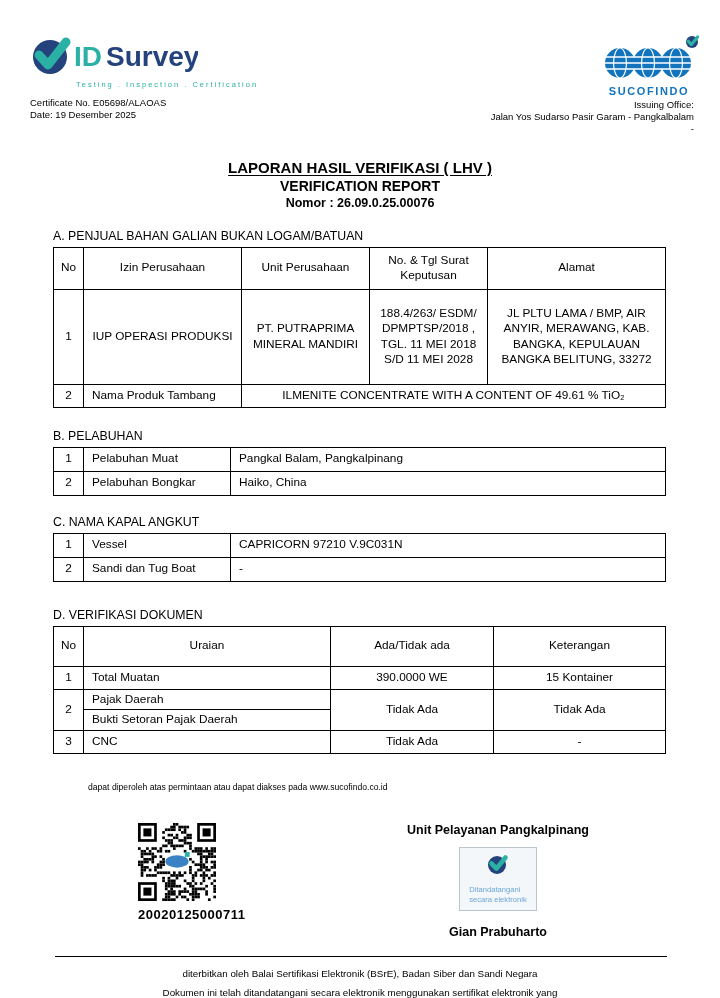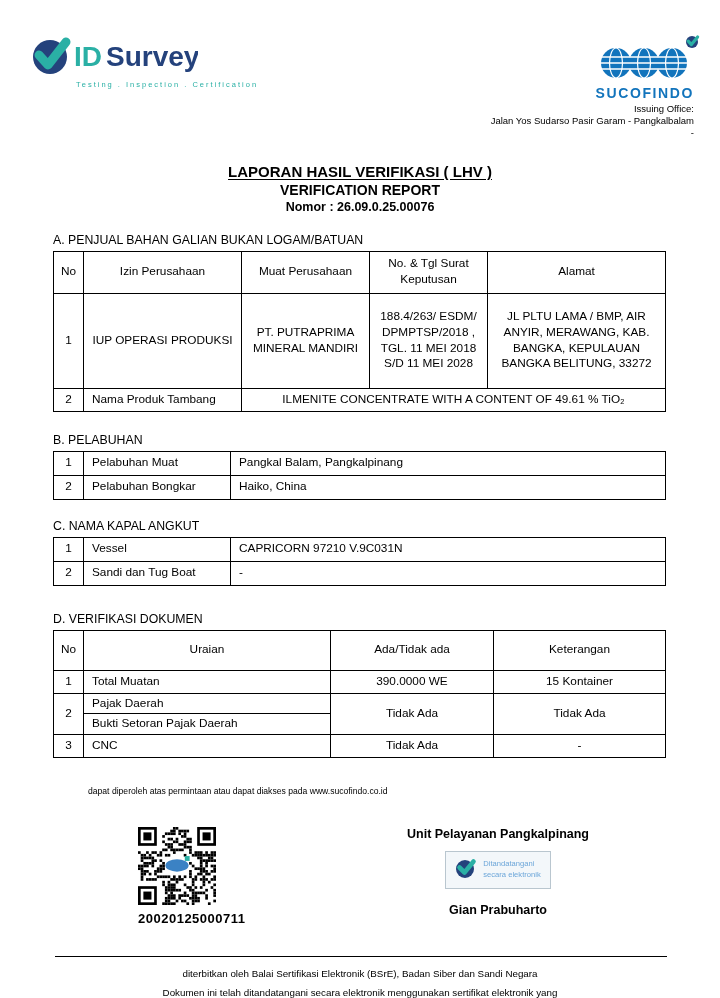--- a/index.html
+++ b/index.html
@@ -6,21 +6,21 @@
   body { background: #ffffff; font-family: "Liberation Sans", sans-serif; color: #000; }
   .page { position: relative; width: 720px; height: 998px; background: #fff; overflow: hidden; margin: 8px auto; }
 
   
   .header { display: flex; justify-content: space-between; padding: 26px 26px 0 30px; }
   .brand-tagline { font-size: 7.5px; color: #2ab0a5; letter-spacing: 2px; margin: -2px 0 0 46px; }
   .cert-lines { margin-top: 8px; font-size: 9.5px; line-height: 1.3; }
   .header-right { text-align: right; font-size: 9.5px; line-height: 1.3; }
   .sucofindo-logo { position: relative; display: inline-block; padding-top: 13px; text-align: center; }
   .mini-check { position: absolute; top: 0; right: -6px; }
-  .sucofindo-word { font-size: 14px; font-weight: bold; letter-spacing: 1.6px; color: #1274bc; margin-top: 1px; }
+  .sucofindo-word { font-size: 11px; font-weight: bold; letter-spacing: 1.6px; color: #1274bc; margin-top: 1px; }
 
   
   .title-block { text-align: center; margin-top: 22px; line-height: 1.3; }
   .title-main { font-size: 15px; font-weight: bold; text-decoration: underline; text-underline-offset: 2px; }
   .title-sub  { font-size: 14px; font-weight: bold; }
   .title-nomor{ font-size: 12.5px; font-weight: bold; }
 
   
   .section { margin: 0 53px; }
   .sec-a { margin-top: 17px; }
@@ -45,21 +45,21 @@
   .footnote .fn1 { font-size: 9.8px; }
   .footnote .fn2 { font-size: 8.6px; }
 
   
   .bottom-row { display: flex; margin: 30px 53px 0; }
   .qr-block { margin-left: 85px; width: 112px; text-align: left; }
   .qr-number { font-size: 13px; font-weight: bold; margin-top: 2px; letter-spacing: 0.5px; }
   .sign-block { margin-left: auto; margin-right: 63px; width: 212px; text-align: center; }
   .sign-unit { font-size: 12.5px; font-weight: bold; }
   .stamp { display: inline-flex; align-items: center; gap: 6px; margin-top: 10px; padding: 5px 9px;
-           border: 1px solid #b9c6cf; background: #f3f7fa; }
+           border: 1px solid #b9c6cf; background: #f3f7fa; flex-direction: column; }
   .stamp-text { font-size: 7.6px; color: #6ca6d9; text-align: left; line-height: 1.35; }
   .sign-name { font-size: 12.5px; font-weight: bold; margin-top: 14px; }
 
   
   .page-footer { position: absolute; left: 0; right: 0; top: 948px; }
   .page-footer .rule { border-top: 1.3px solid #000; margin: 0 53px 7px 55px; }
   .page-footer .pf { text-align: center; font-size: 9.8px; line-height: 1.95; }
 </style>
 </head>
 <body>
@@ -69,20 +69,24 @@
   <div class="header">
     <div>
       <div>
         <svg width="168" height="44" viewBox="0 0 168 44">
           <circle cx="20" cy="23" r="17" fill="#24427c"></circle>
           <path d="M9 21 L18 31 L36 8" stroke="#2ab0a5" stroke-width="9" fill="none" stroke-linecap="round" stroke-linejoin="round"></path>
           <text x="44" y="32" font-family="Liberation Sans, sans-serif" font-size="28" font-weight="bold" fill="#2ab0a5">ID</text>
           <text x="76" y="32" font-family="Liberation Sans, sans-serif" font-size="28" font-weight="bold" fill="#24427c">Survey</text>
         </svg>
         <div class="brand-tagline">Testing . Inspection . Certification</div>
+      </div>
+      <div class="cert-lines">
+        <div>Certificate No. E05698/ALAOAS</div>
+        <div>Date: 19 Desember 2025</div>
       </div>
     </div>
 
     <div class="header-right">
       <div class="sucofindo-logo">
         <span class="mini-check">
           <svg width="15" height="15" viewBox="0 0 15 15">
             <circle cx="7" cy="8" r="6" fill="#24427c"></circle>
             <path d="M3.2 7.2 L6.4 10.6 L12.6 3" stroke="#2ab0a5" stroke-width="3.2" fill="none" stroke-linecap="round" stroke-linejoin="round"></path>
           </svg>
@@ -119,21 +123,21 @@
           <col style="width:30px">
           <col style="width:158px">
           <col style="width:128px">
           <col style="width:118px">
           <col style="width:178px">
         </colgroup>
       <tbody>
           <tr class="hdr">
         <th class="c">No</th>
         <th class="c">Izin Perusahaan</th>
-        <th class="c">Muat Perusahaan</th>
+        <th class="c">Unit Perusahaan</th>
         <th class="c">No. &amp; Tgl Surat Keputusan</th>
         <th class="c">Alamat</th>
       </tr>
       <tr class="r1">
         <td class="c">1</td>
         <td class="c">IUP OPERASI PRODUKSI</td>
         <td class="c">PT. PUTRAPRIMA MINERAL MANDIRI</td>
         <td class="c">188.4/263/ ESDM/ DPMPTSP/2018 , TGL. 11 MEI 2018 S/D 11 MEI 2028</td>
         <td class="c">JL PLTU LAMA / BMP, AIR ANYIR, MERAWANG, KAB. BANGKA, KEPULAUAN BANGKA BELITUNG, 33272</td>
       </tr>

